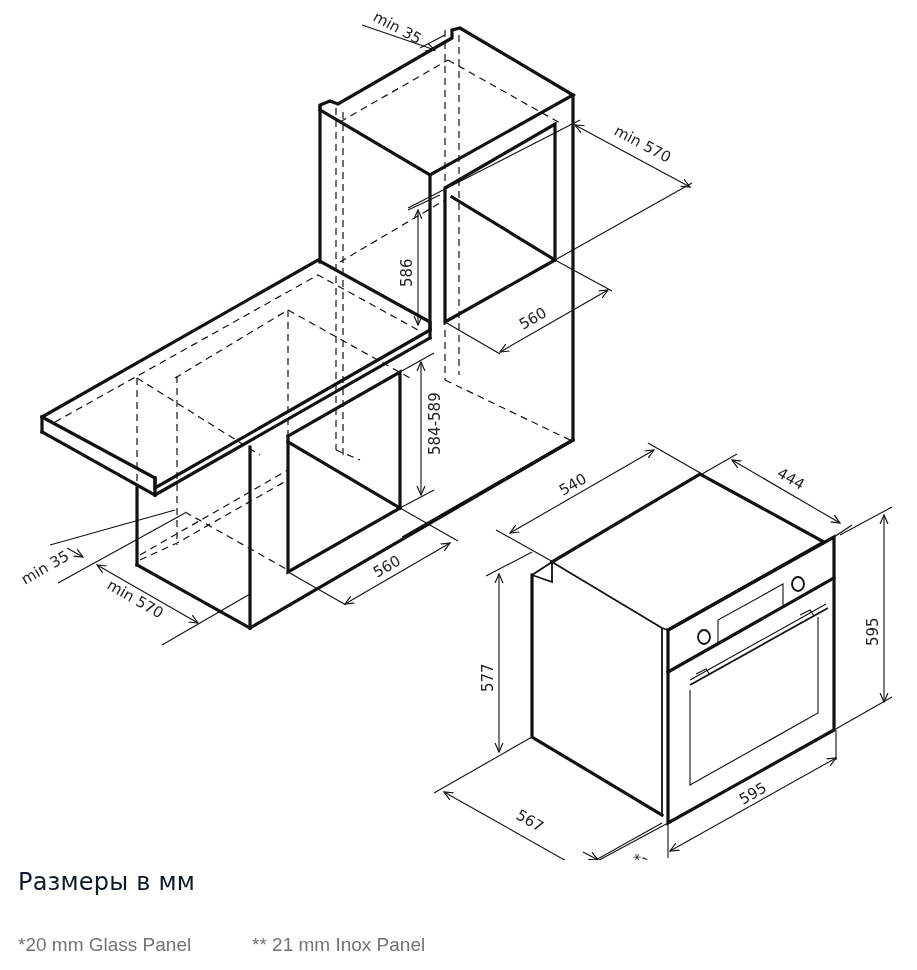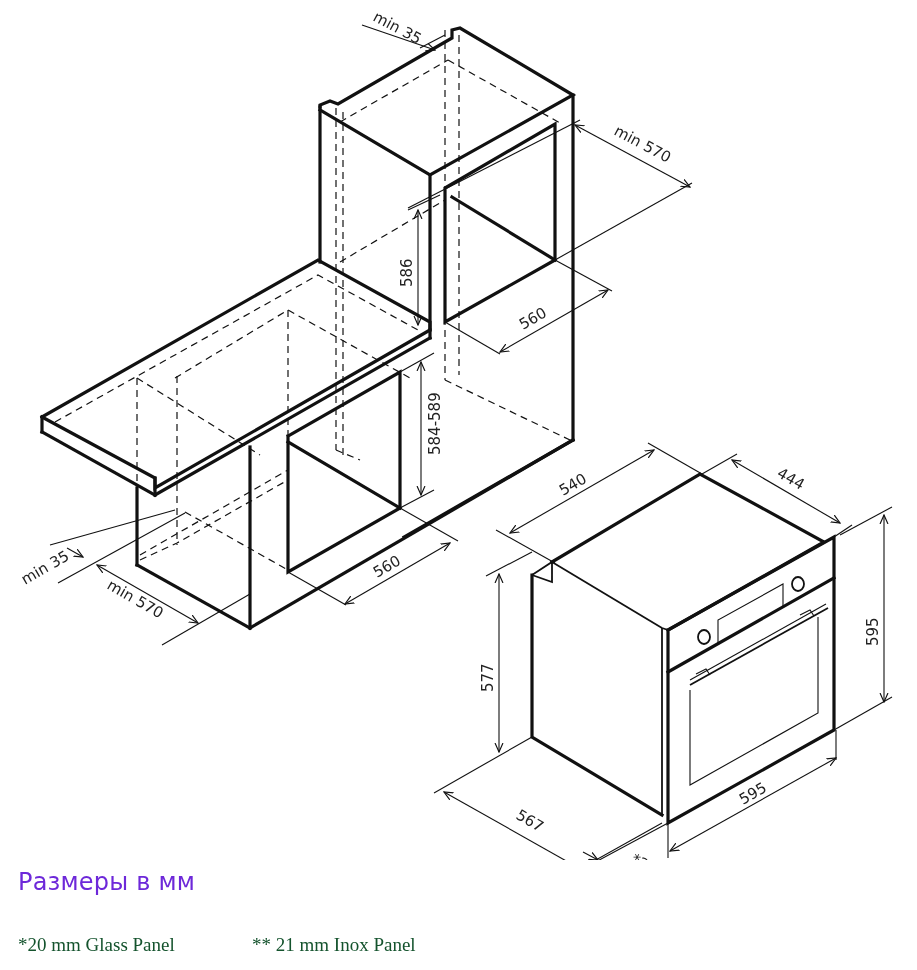--- a/index.html
+++ b/index.html
@@ -4,22 +4,22 @@
 <style>
   html, body { margin: 0; padding: 0; background: #ffffff; }
   body { width: 917px; height: 970px; position: relative; overflow: hidden; font-family: "DejaVu Sans", sans-serif; color: #1a1a1a; }
   #drawing { position: absolute; left: 0; top: 0; width: 917px; height: 860px; }
   .thick { stroke: #111; stroke-width: 3.2; fill: none; stroke-linejoin: miter; stroke-linecap: square; }
   .med { stroke: #111; stroke-width: 1.8; fill: none; }
   .thin { stroke: #111; stroke-width: 1.1; fill: none; }
   .dash { stroke: #111; stroke-width: 1.2; fill: none; stroke-dasharray: 7 5; }
   .dim { stroke: #111; stroke-width: 1.1; fill: none; }
   .dimtxt { font-family: "DejaVu Sans", sans-serif; font-size: 15px; fill: #222; }
-  .caption { position: absolute; left: 18px; top: 868px; font-size: 24px; font-family: "DejaVu Sans", sans-serif; color: #6d28d9; letter-spacing: 0.2px; }
-  .note { position: absolute; top: 934px; font-size: 19px; font-family: Liberation Serif, serif; color: #14532d; }
+  .caption { position: absolute; left: 18px; top: 868px; font-size: 24px; font-family: "DejaVu Sans", sans-serif; color: #0f172a; letter-spacing: 0.2px; }
+  .note { position: absolute; top: 934px; font-size: 19px; font-family: Liberation Sans, sans-serif; color: #737373; }
   .note.n1 { left: 18px; }
   .note.n2 { left: 252px; }
 </style>
 </head>
 <body>
 
 <svg id="drawing" viewBox="0 0 917 860" xmlns="http://www.w3.org/2000/svg">
   <defs>
     <marker id="arr" viewBox="0 0 10 10" refX="9" refY="5" markerWidth="9" markerHeight="9" orient="auto-start-reverse">
       <path d="M0,1 L9,5 L0,9" fill="none" stroke="#111" stroke-width="1.2"></path>

